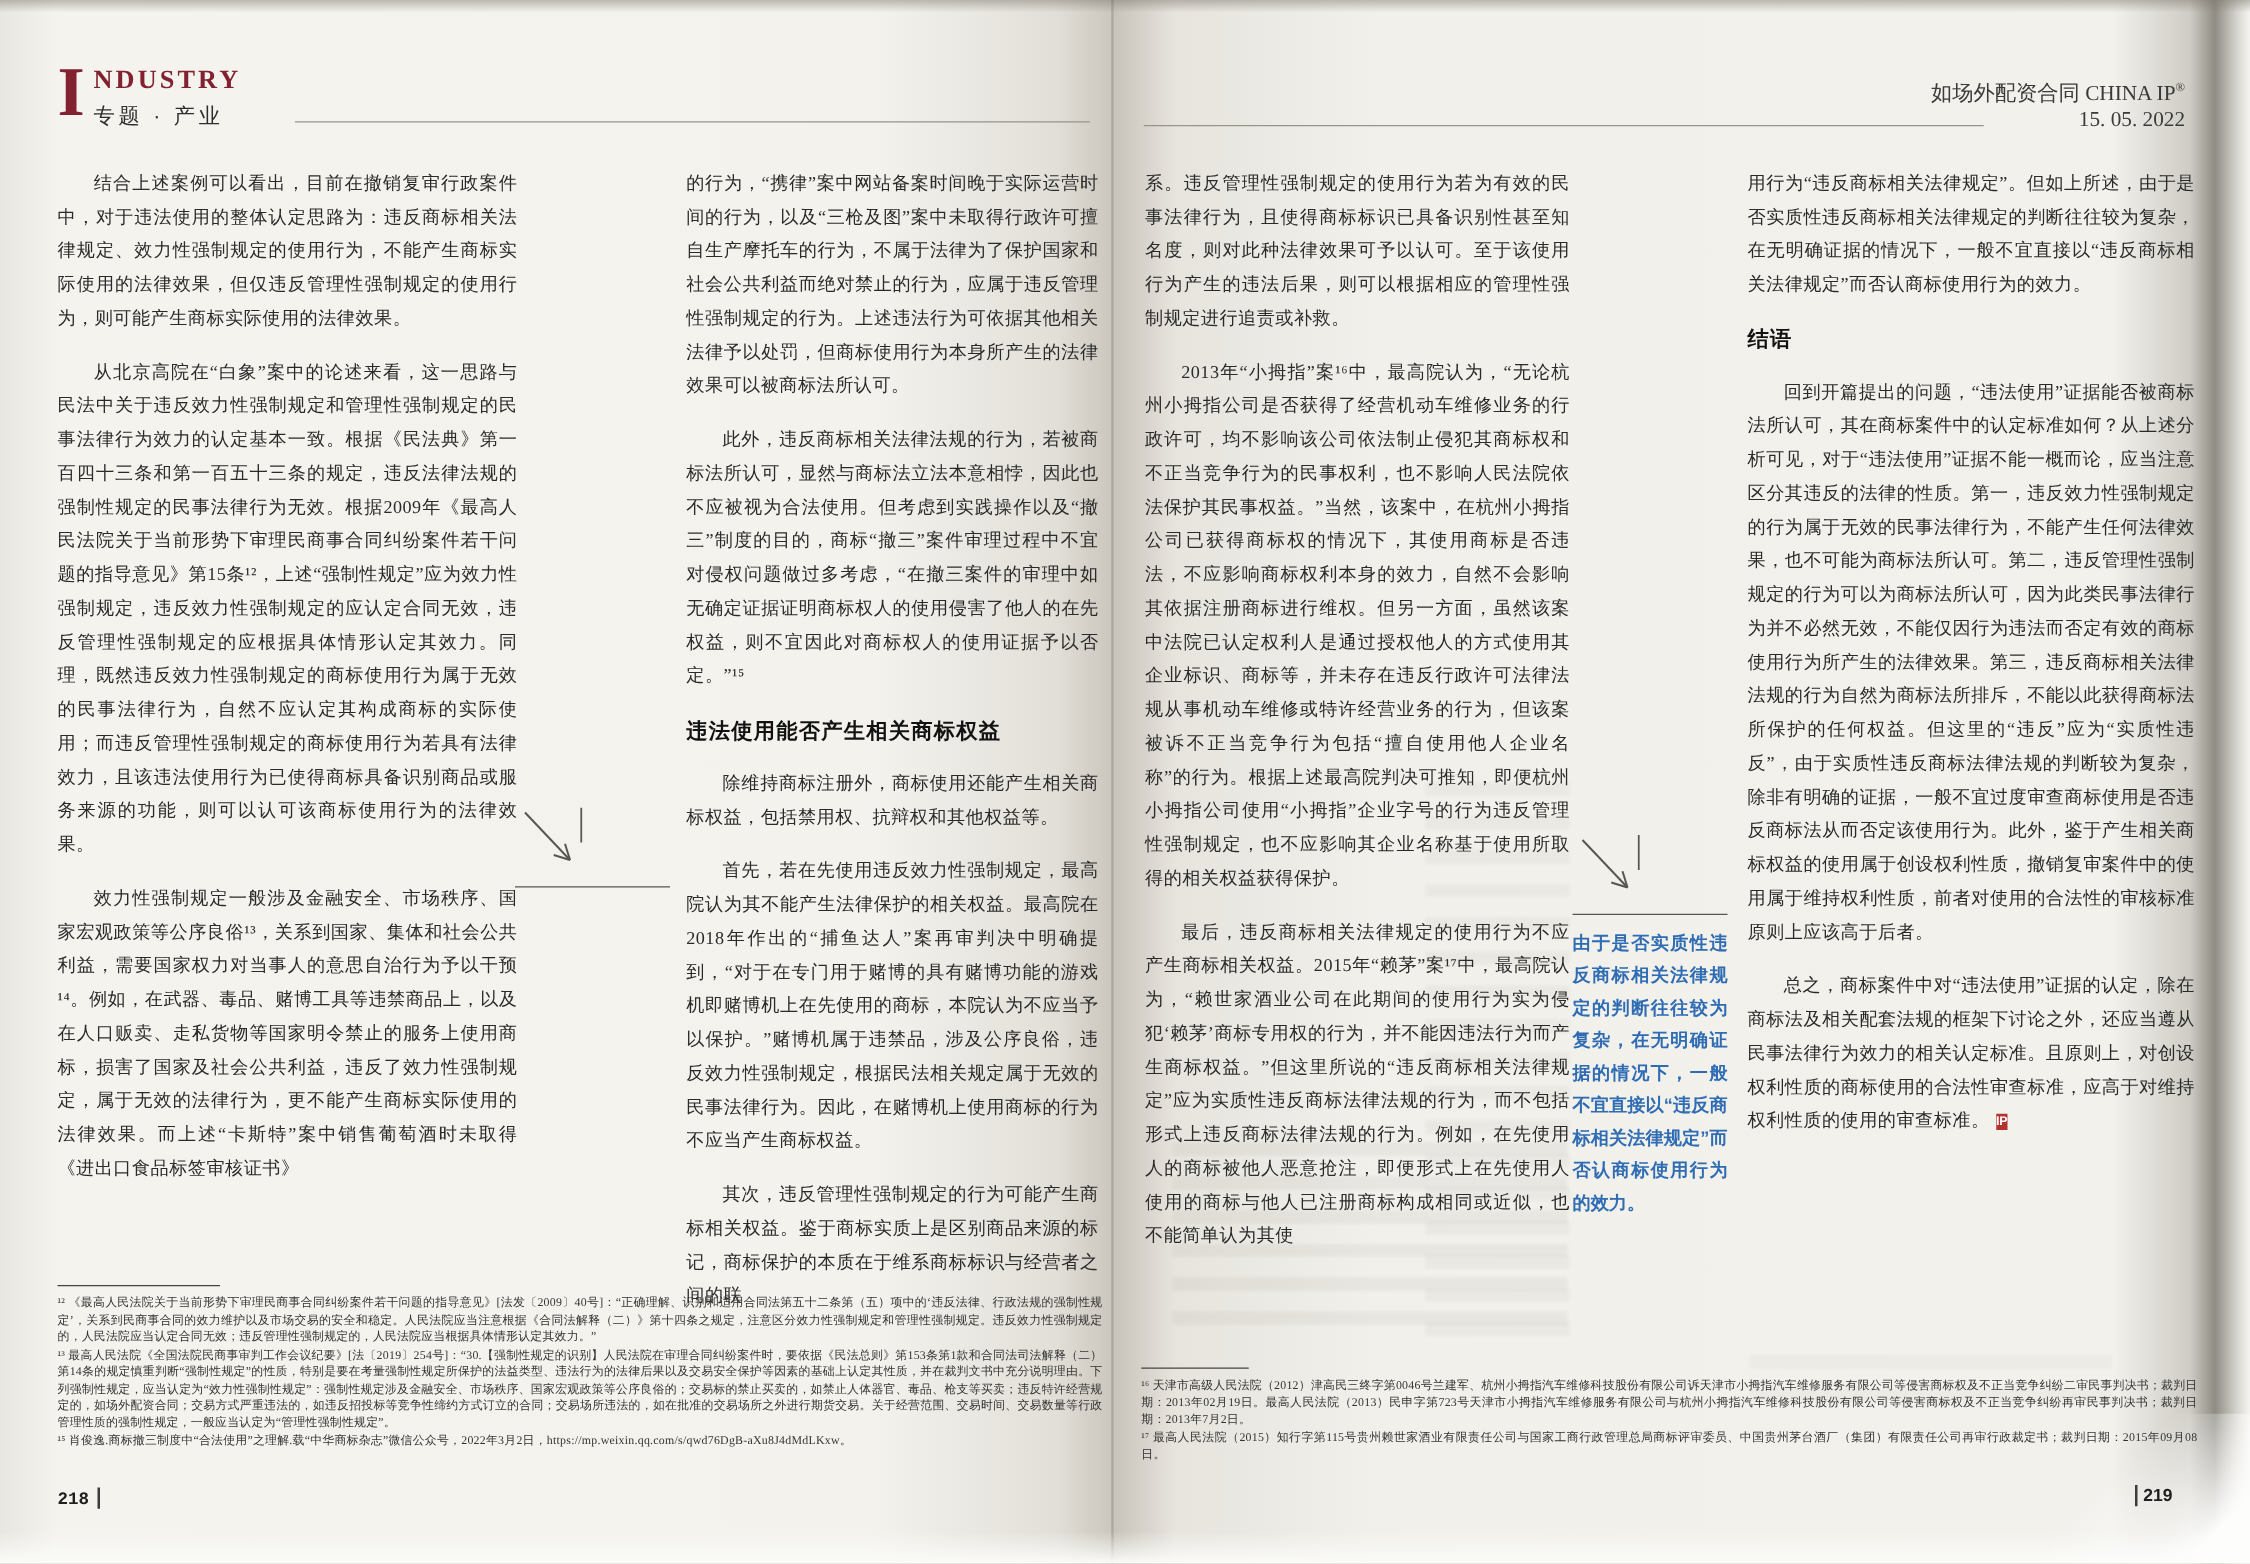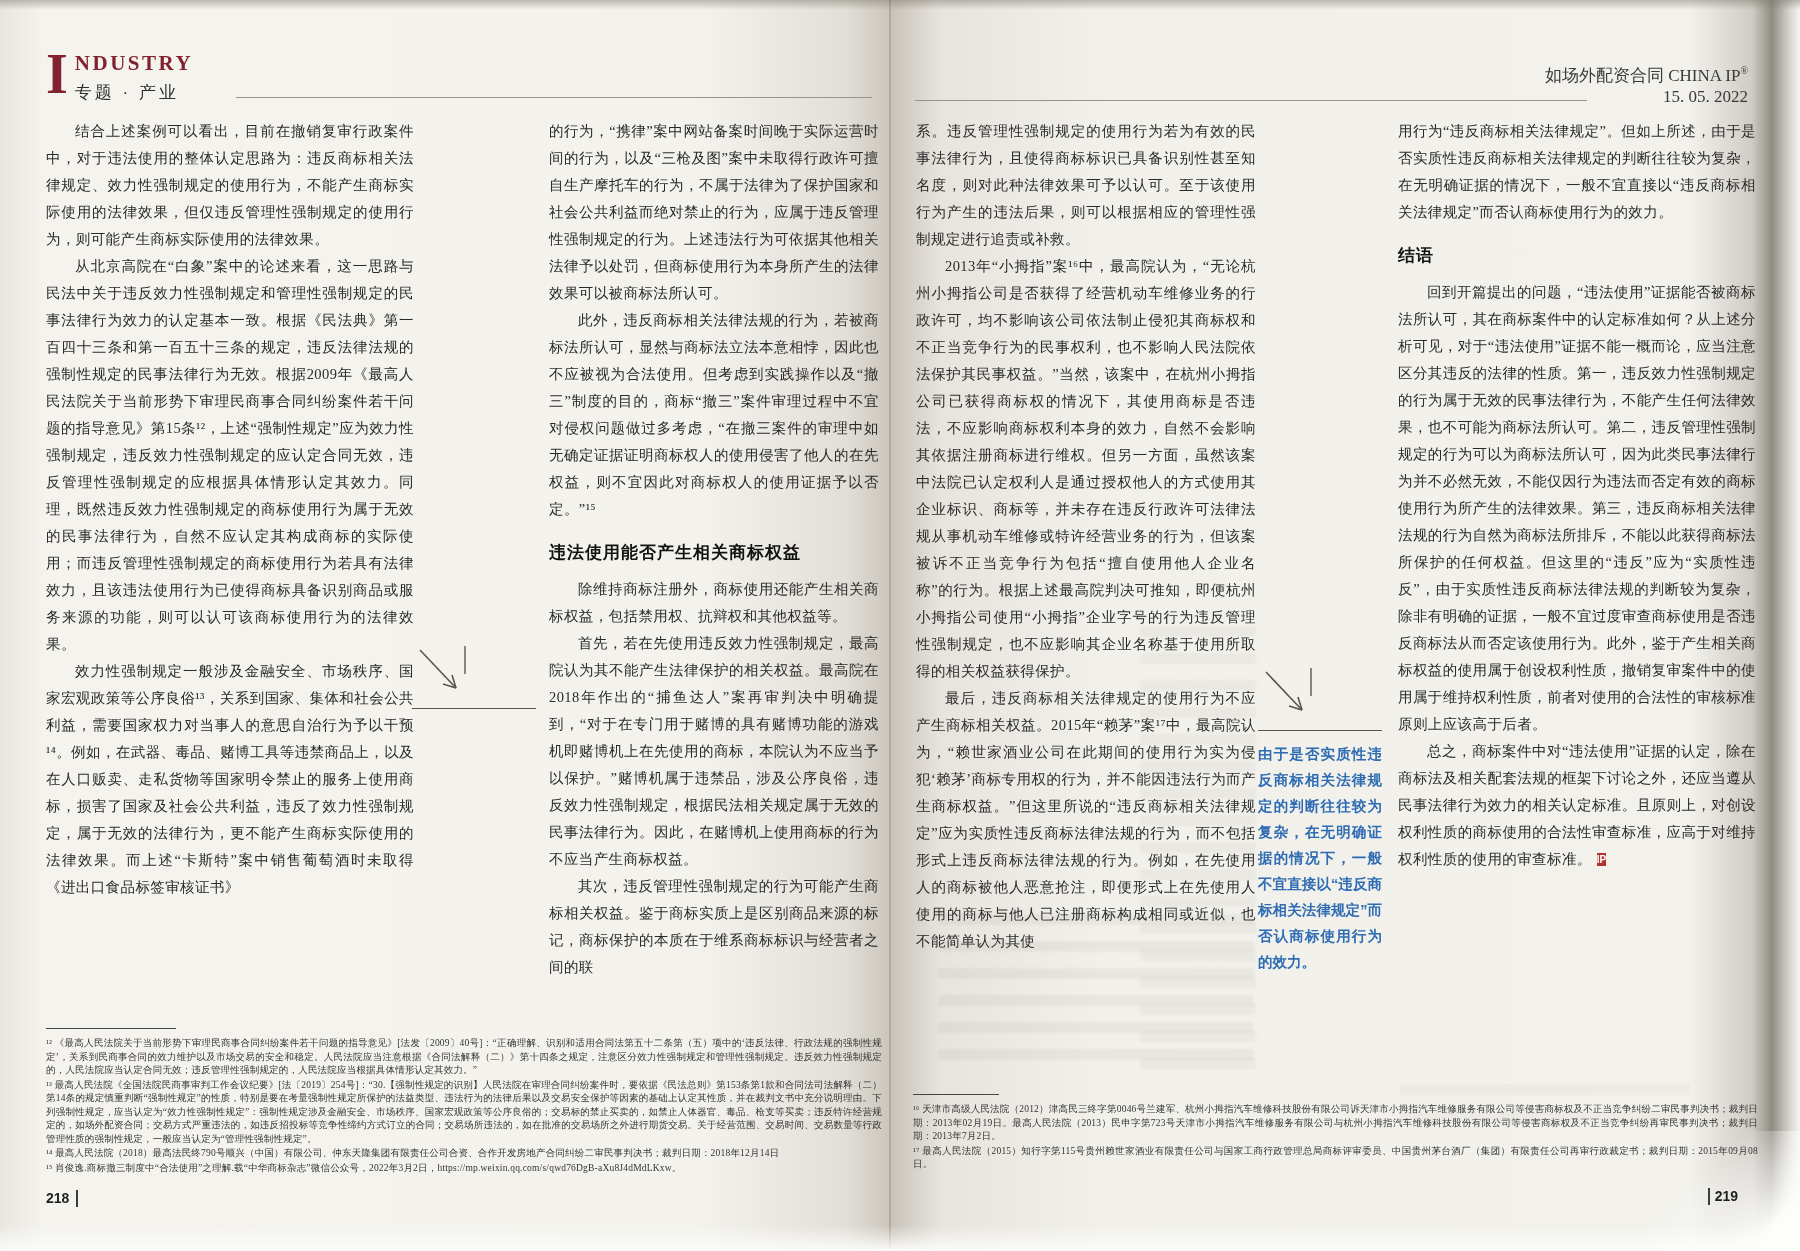--- a/index.html
+++ b/index.html
@@ -29,21 +29,21 @@
   .rule { position:absolute; border-top:1px solid #97948c; height:0; }
   .rule-left { left:236px; top:97px; width:636px; }
   .rule-right { left:915px; top:100px; width:672px; }
   .hdr-right { position:absolute; right:52px; top:60px; text-align:right;
     font-size:17px; line-height:21px; color:#3a3a3a; }
   .hdr-right sup { font-size:10px; }
 
   
   .col { position:absolute; top:118px; font-size:14.5px; line-height:27px;
     text-align:justify; letter-spacing:.4px; color:#2a2a2a; }
-  .col p { text-indent:2em; }
+  .col p { text-indent:2em;margin-top:16px; }
   .col p.cont { text-indent:0; }
   #col1 { left:46px;  width:368px; }
   #col2 { left:549px; width:330px; }
   #col3 { left:916px; width:340px; }
   #col4 { left:1398px; width:358px; }
   .col h3 { font-family:"Liberation Sans","DejaVu Sans",sans-serif; font-size:17px;
     color:#121212; letter-spacing:1px; margin:16px 0 10px; text-align:left; }
 
   
   .pullquote { position:absolute; width:124px; color:#2f6cb3; font-weight:bold;
@@ -59,21 +59,21 @@
   .fn-rule-right { left:913px; top:1094px; width:86px; }
   .fns { position:absolute; font-size:9.5px; line-height:13.5px; color:#333;
     text-align:justify; letter-spacing:.2px; }
   .fns-left  { left:46px;  top:1037px; width:836px; }
   .fns-right { left:913px; top:1103px; width:845px; }
   .fns p { margin-bottom:1px; }
 
   
   .pageno { position:absolute; font-size:14px; color:#1f1f1f; font-weight:bold;
     font-family:"Liberation Sans","DejaVu Sans",sans-serif; }
-  .pageno-left { left:46px; top:1190px; }
+  .pageno-left { left:46px; top:1190px;font-family:Liberation Mono, monospace; }
   .pageno-right { right:62px; top:1188px; }
   .pg-bar { display:inline-block; width:1.5px; height:17px; background:#3c3c3c;
     vertical-align:-4px; }
   .pageno-left .pg-bar { margin-left:7px; }
   .pageno-right .pg-bar { margin-right:5px; }
 
   
   .bleed { position:absolute; filter:blur(1.1px);
     background:repeating-linear-gradient(180deg,transparent 0 6px,rgba(95,88,78,.5) 6px 17px,transparent 17px 27px); }
   #bleed1 { left:938px;  top:908px; width:316px; height:168px; opacity:.12; }
@@ -160,21 +160,20 @@
     <p class="cont">用行为“违反商标相关法律规定”。但如上所述，由于是否实质性违反商标相关法律规定的判断往往较为复杂，在无明确证据的情况下，一般不宜直接以“违反商标相关法律规定”而否认商标使用行为的效力。</p>
     <h3>结语</h3>
     <p>回到开篇提出的问题，“违法使用”证据能否被商标法所认可，其在商标案件中的认定标准如何？从上述分析可见，对于“违法使用”证据不能一概而论，应当注意区分其违反的法律的性质。第一，违反效力性强制规定的行为属于无效的民事法律行为，不能产生任何法律效果，也不可能为商标法所认可。第二，违反管理性强制规定的行为可以为商标法所认可，因为此类民事法律行为并不必然无效，不能仅因行为违法而否定有效的商标使用行为所产生的法律效果。第三，违反商标相关法律法规的行为自然为商标法所排斥，不能以此获得商标法所保护的任何权益。但这里的“违反”应为“实质性违反”，由于实质性违反商标法律法规的判断较为复杂，除非有明确的证据，一般不宜过度审查商标使用是否违反商标法从而否定该使用行为。此外，鉴于产生相关商标权益的使用属于创设权利性质，撤销复审案件中的使用属于维持权利性质，前者对使用的合法性的审核标准原则上应该高于后者。</p>
     <p><span>总之，商标案件中对“违法使用”证据的认定，除在商标法及相关配套法规的框架下讨论之外，还应当遵从民事法律行为效力的相关认定标准。且原则上，对创设权利性质的商标使用的合法性审查标准，应高于对维持权利性质的使用的审查标准。</span><span class="endmark">IP</span></p>
   </div>
 
   <div class="fn-rule fn-rule-left"></div>
   <div class="fns fns-left">
     <p>¹² 《最高人民法院关于当前形势下审理民商事合同纠纷案件若干问题的指导意见》[法发〔2009〕40号]：“正确理解、识别和适用合同法第五十二条第（五）项中的‘违反法律、行政法规的强制性规定’，关系到民商事合同的效力维护以及市场交易的安全和稳定。人民法院应当注意根据《合同法解释（二）》第十四条之规定，注意区分效力性强制规定和管理性强制规定。违反效力性强制规定的，人民法院应当认定合同无效；违反管理性强制规定的，人民法院应当根据具体情形认定其效力。”</p>
     <p>¹³ 最高人民法院《全国法院民商事审判工作会议纪要》[法〔2019〕254号]：“30.【强制性规定的识别】人民法院在审理合同纠纷案件时，要依据《民法总则》第153条第1款和合同法司法解释（二）第14条的规定慎重判断“强制性规定”的性质，特别是要在考量强制性规定所保护的法益类型、违法行为的法律后果以及交易安全保护等因素的基础上认定其性质，并在裁判文书中充分说明理由。下列强制性规定，应当认定为“效力性强制性规定”：强制性规定涉及金融安全、市场秩序、国家宏观政策等公序良俗的；交易标的禁止买卖的，如禁止人体器官、毒品、枪支等买卖；违反特许经营规定的，如场外配资合同；交易方式严重违法的，如违反招投标等竞争性缔约方式订立的合同；交易场所违法的，如在批准的交易场所之外进行期货交易。关于经营范围、交易时间、交易数量等行政管理性质的强制性规定，一般应当认定为“管理性强制性规定”。</p>
-    <p>¹⁴ 最高人民法院（2018）最高法民终790号顺兴（中国）有限公司、仲东天隆集团有限责任公司合资、合作开发房地产合同纠纷二审民事判决书；裁判日期：2018年12月14日</p>
     <p>¹⁵ 肖俊逸.商标撤三制度中“合法使用”之理解.载“中华商标杂志”微信公众号，2022年3月2日，https://mp.weixin.qq.com/s/qwd76DgB-aXu8J4dMdLKxw。</p>
   </div>
 
   <div class="fn-rule fn-rule-right"></div>
   <div class="fns fns-right">
     <p>¹⁶ 天津市高级人民法院（2012）津高民三终字第0046号兰建军、杭州小拇指汽车维修科技股份有限公司诉天津市小拇指汽车维修服务有限公司等侵害商标权及不正当竞争纠纷二审民事判决书；裁判日期：2013年02月19日。最高人民法院（2013）民申字第723号天津市小拇指汽车维修服务有限公司与杭州小拇指汽车维修科技股份有限公司等侵害商标权及不正当竞争纠纷再审民事判决书；裁判日期：2013年7月2日。</p>
     <p>¹⁷ 最高人民法院（2015）知行字第115号贵州赖世家酒业有限责任公司与国家工商行政管理总局商标评审委员、中国贵州茅台酒厂（集团）有限责任公司再审行政裁定书；裁判日期：2015年09月08日。</p>
   </div>
 
   <div class="pageno pageno-left"><span>218</span><span class="pg-bar"></span></div>

